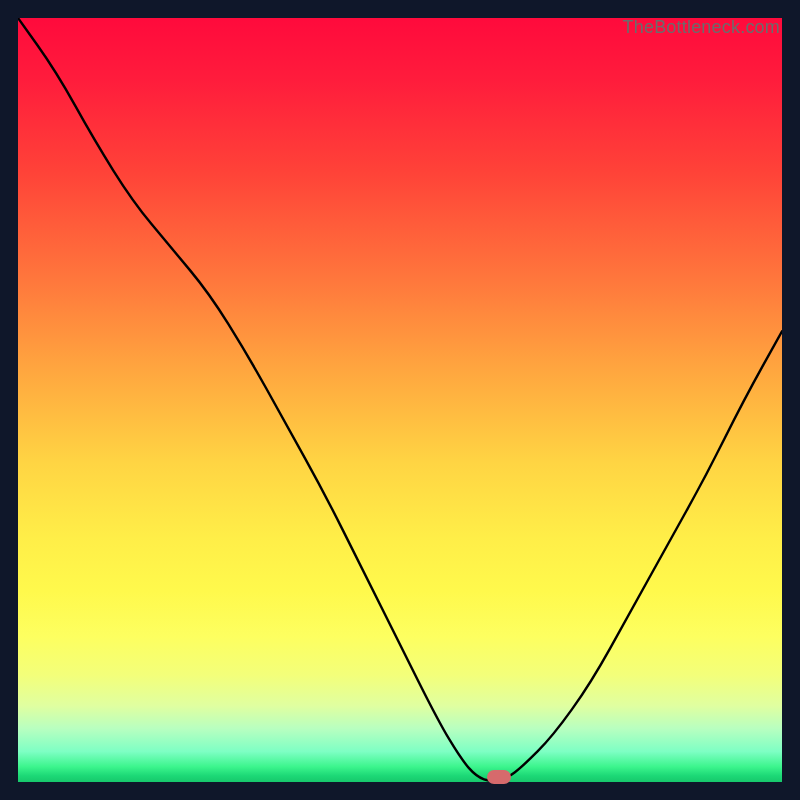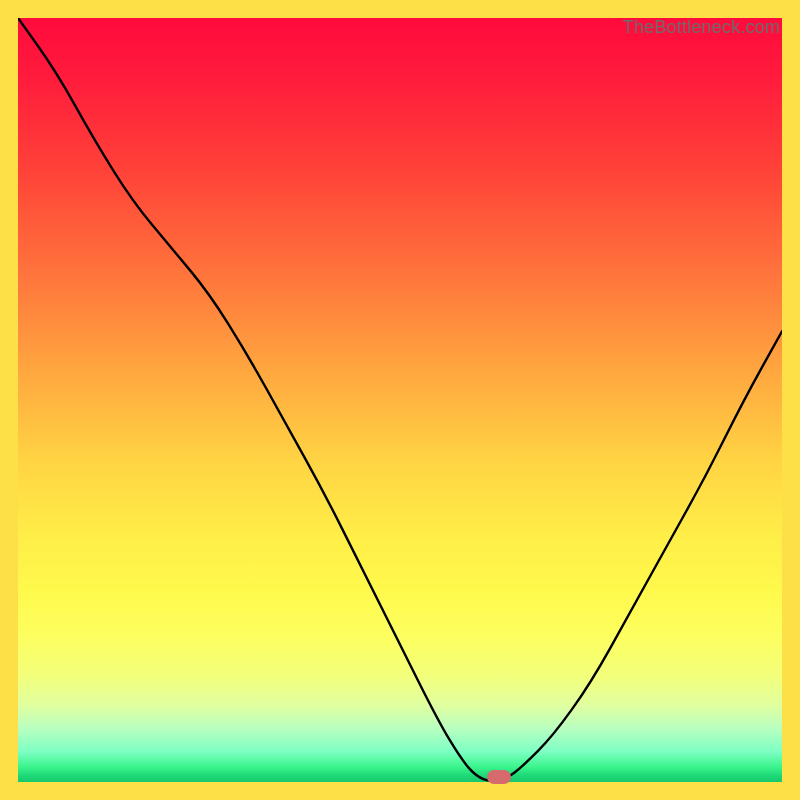--- a/index.html
+++ b/index.html
@@ -10,21 +10,21 @@
     background: #000;
     overflow: hidden;
     font-family: Arial, Helvetica, sans-serif;
   }
   .frame {
     position: absolute;
     top: 0;
     left: 0;
     width: 800px;
     height: 800px;
-    background: #fde047;
+    background: #0f172a;
   }
   .plot {
     position: absolute;
     left: 18px;
     top: 18px;
     width: 764px;
     height: 764px;
   }
   .gradient {
     position: absolute;

